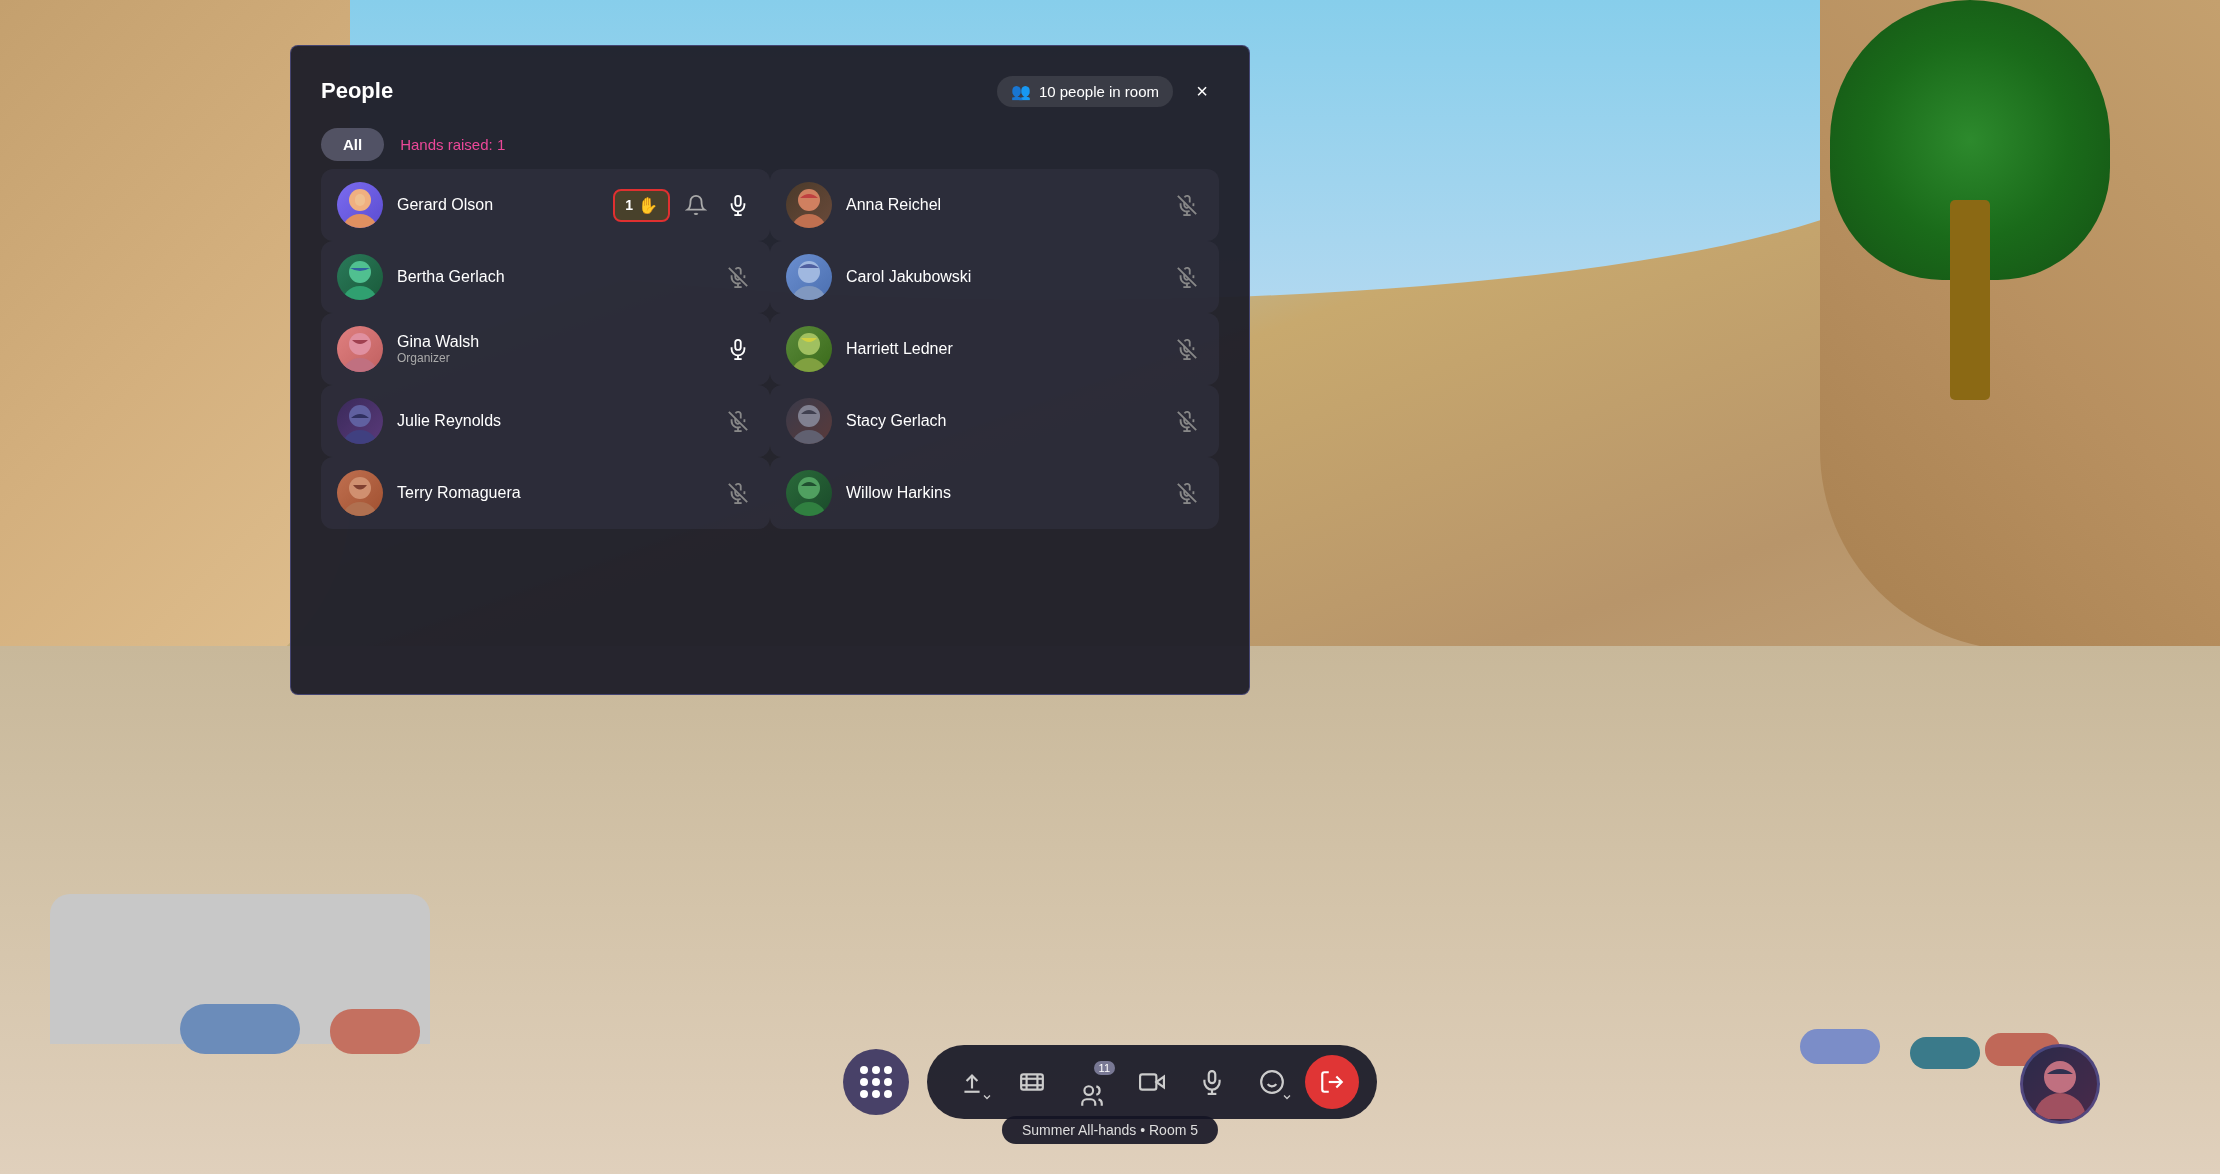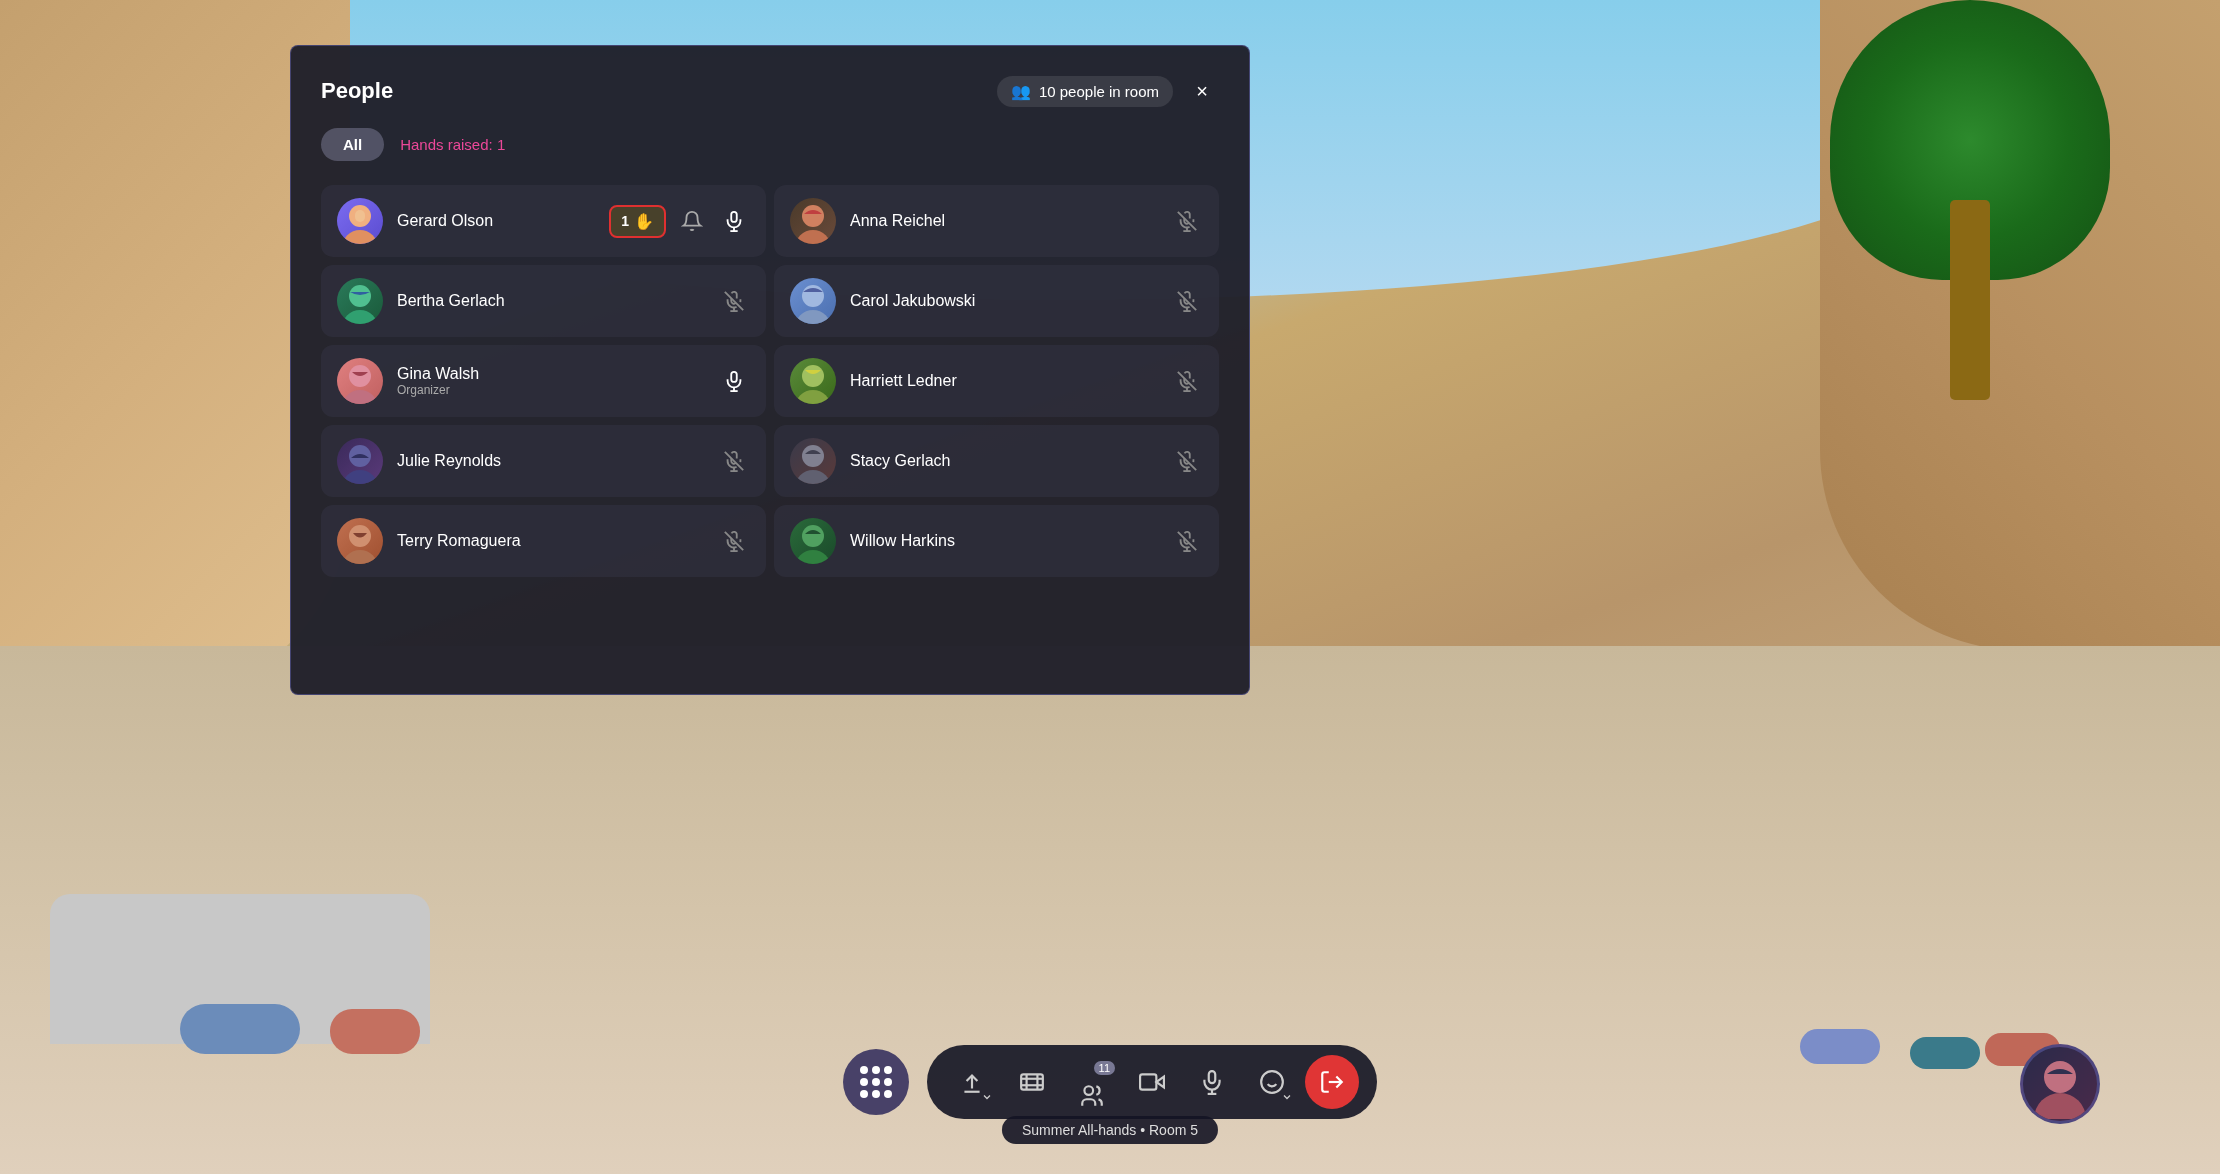--- a/index.html
+++ b/index.html
@@ -165,21 +165,21 @@
       display: flex;
       align-items: center;
       justify-content: center;
     }
 
     
     .tabs {
       display: flex;
       align-items: center;
       gap: 12px;
-      margin-bottom: 24px;
+      margin-bottom: 8px;
     }
     .tab-all {
       background: rgba(150,150,180,0.4);
       color: #ffffff;
       border-radius: 20px;
       padding: 8px 22px;
       font-size: 15px;
       font-weight: 600;
       cursor: pointer;
       border: none;
@@ -190,21 +190,21 @@
       cursor: pointer;
       background: transparent;
       border: none;
       padding: 8px 4px;
     }
 
     
     .people-grid {
       display: grid;
       grid-template-columns: 1fr 1fr;
-      gap: 8px;
+      gap: 0;
     }
 
     .person-row {
       display: flex;
       align-items: center;
       background: rgba(50, 50, 65, 0.6);
       border-radius: 12px;
       padding: 12px 16px;
       gap: 14px;
       position: relative;

